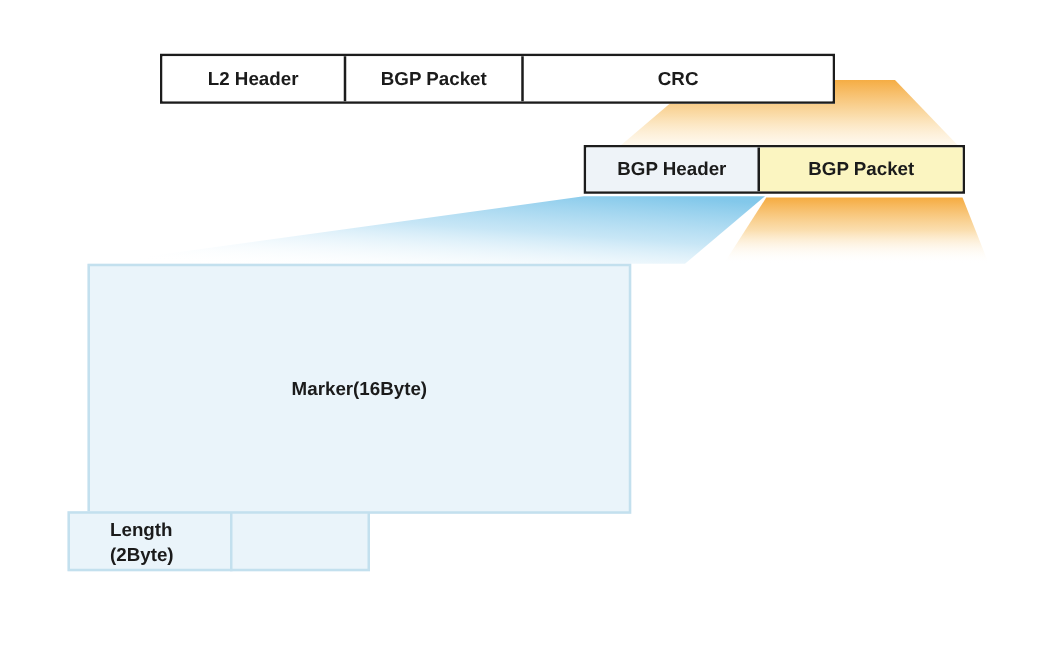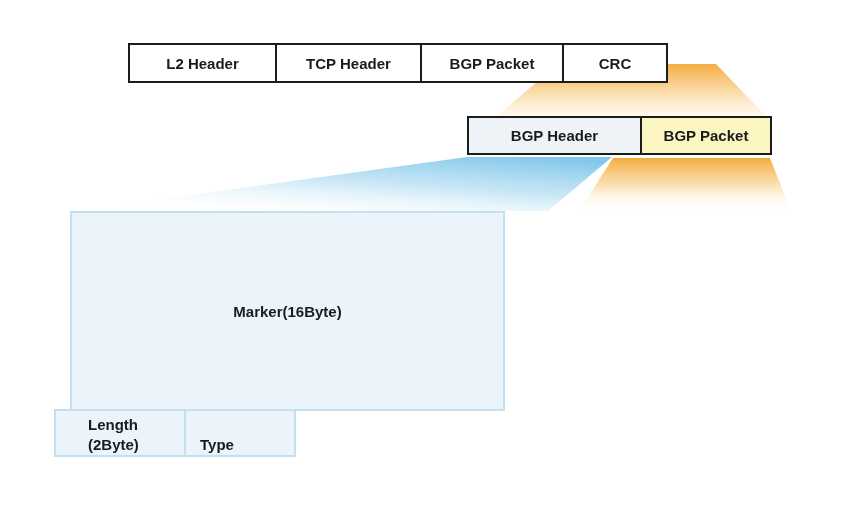--- a/index.html
+++ b/index.html
@@ -36,21 +36,21 @@
 
   
   .bgp-row{
     position:absolute;left:467px;top:116px;width:305px;height:39px;
     display:flex;border:2px solid var(--dark-border);
   }
   .bgp-row .cell{
     display:flex;align-items:center;justify-content:center;
     font-weight:bold;font-size:15px;white-space:nowrap;
   }
-  .cell-bgp-header{width:173px;background:var(--bgp-header-fill);border-right:2px solid var(--dark-border);}
+  .cell-bgp-header{width:139px;background:var(--bgp-header-fill);border-right:2px solid var(--dark-border);}
   .cell-bgp-packet{flex:1;background:var(--yellow-fill);}
 
   
   .marker-box{
     position:absolute;left:70px;top:211px;width:435px;height:200px;
     background:var(--lightblue-fill);border:2px solid var(--lightblue-border);
     display:flex;align-items:center;justify-content:center;
     font-weight:bold;font-size:15px;
   }
   .hdr-cell{
@@ -97,35 +97,33 @@
         <stop offset="1" stop-color="#ffffff" stop-opacity="0"></stop>
       </linearGradient>
     </defs>
     <polygon points="558,64 716,64 766,116 497,116" fill="url(#gradTopOrange)"></polygon>
     <polygon points="613,158 770,158 791,211 579,211" fill="url(#gradLowOrange)"></polygon>
     <polygon points="467,157 612,157 548,211 75,211" fill="url(#gradBlue)"></polygon>
   </svg>
 
   <div class="frame-row">
     <div class="frame-cell fc-l2">L2 Header</div>
-    <div class="frame-cell fc-tcp">TCP Header</div>
     <div class="frame-cell fc-bgp">BGP Packet</div>
     <div class="frame-cell fc-crc">CRC</div>
   </div>
 
   <div class="bgp-row">
     <div class="cell cell-bgp-header">BGP Header</div>
     <div class="cell cell-bgp-packet">BGP Packet</div>
   </div>
 
   <div class="marker-box">Marker(16Byte)</div>
 
   <div class="hdr-cell cell-length">
     <span>Length</span>
     <span>(2Byte)</span>
   </div>
 
   <div class="hdr-cell cell-type">
-    <span>Type</span>
   </div>
 
 
 </div>
 
 </body></html>

